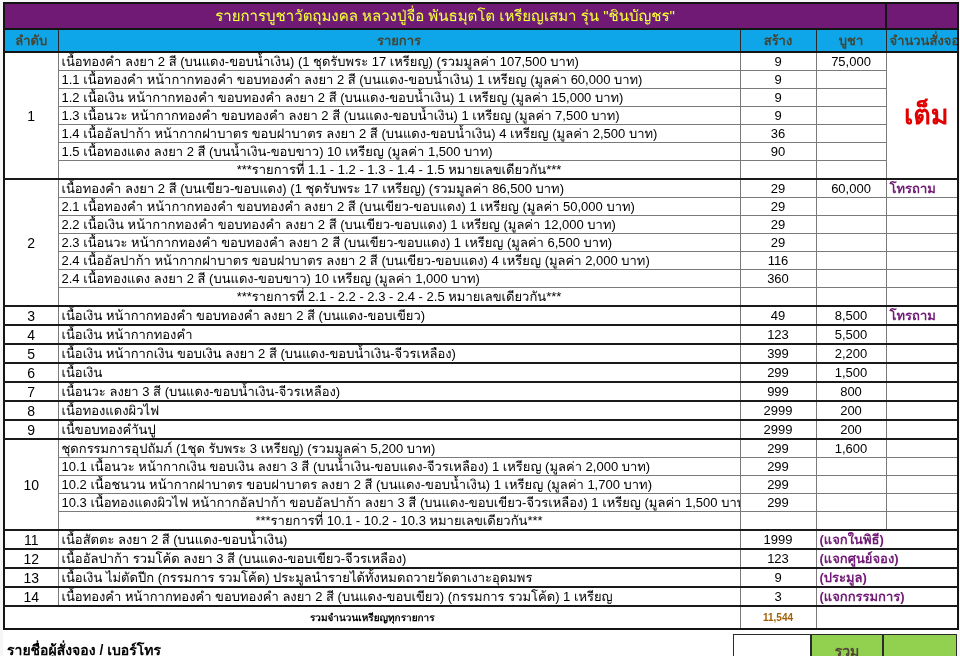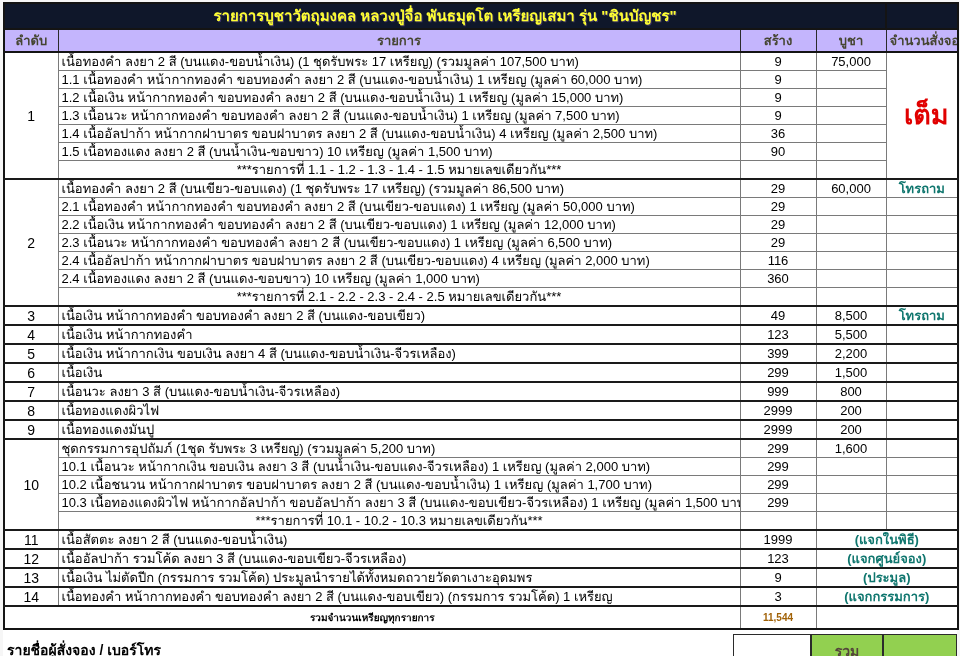--- a/index.html
+++ b/index.html
@@ -8,34 +8,34 @@
     font-family:"Liberation Sans","DejaVu Sans",sans-serif;
   }
   .sheet{width:954px;margin:2px auto 0 auto;background:#fff;}
   table{border-collapse:collapse;table-layout:fixed;width:954px;border:2px solid #141414;}
   td,th{
     border:1px solid #7a7a7a;padding:0 3px;font-size:13px;color:#000;
     height:17px;line-height:16px;overflow:hidden;white-space:nowrap;vertical-align:middle;
   }
   tr.sec td{border-top:2px solid #1a1a1a;}
   .title-row th{
-    background:#0f172a;color:#ffff33;font-weight:bold;font-size:15px;
+    background:#701a75;color:#ffff33;font-weight:normal;font-size:15px;
     height:24px;border:2px solid #141414;text-align:center;
     text-shadow:1px 1px 0 rgba(90,70,140,.6);
   }
   .head-row th{
-    background:#c4b5fd;color:#454531;font-weight:bold;font-size:13px;
+    background:#0ea5e9;color:#454531;font-weight:bold;font-size:13px;
     height:21px;text-align:center;border:1px solid #2b2b2b;border-bottom:2px solid #141414;
   }
   td.no{text-align:center;font-size:14px;}
   td.item{text-align:left;}
   td.sub{text-align:left;}
   td.cmt{text-align:center;}
   td.num{text-align:center;}
-  td.red{color:#0f766e;font-weight:bold;text-align:center;}
+  td.red{color:#701a75;font-weight:bold;}
   td.full{color:#e10000;font-weight:bold;text-align:center;font-size:27px;line-height:27px;padding-left:12px;}
   td.total-label{text-align:center;font-weight:bold;font-size:10px;height:21px;}
   td.total-num{color:#a16207;font-weight:bold;text-align:center;font-size:10px;}
   .footer{
     display:flex;align-items:stretch;height:28px;margin-top:4px;
     border-bottom:3px solid #141414;
   }
   .footer-label{flex:1;font-weight:bold;font-size:14px;padding:5px 0 0 4px;color:#000;}
   .fcell{width:74px;border:1px solid #2b2b2b;border-bottom:none;background:#fff;}
   .fcell.green{background:#92d050;color:#54453b;font-weight:bold;font-size:14px;
@@ -156,21 +156,21 @@
         </tr>
         <tr class="sec">
           <td class="no">4</td>
           <td class="item">เนื้อเงิน หน้ากากทองคำ</td>
           <td class="num">123</td>
           <td class="num">5,500</td>
           <td></td>
         </tr>
         <tr class="sec">
           <td class="no">5</td>
-          <td class="item">เนื้อเงิน หน้ากากเงิน ขอบเงิน ลงยา 4 สี (บนแดง-ขอบน้ำเงิน-จีวรเหลือง)</td>
+          <td class="item">เนื้อเงิน หน้ากากเงิน ขอบเงิน ลงยา 2 สี (บนแดง-ขอบน้ำเงิน-จีวรเหลือง)</td>
           <td class="num">399</td>
           <td class="num">2,200</td>
           <td></td>
         </tr>
         <tr class="sec">
           <td class="no">6</td>
           <td class="item">เนื้อเงิน</td>
           <td class="num">299</td>
           <td class="num">1,500</td>
           <td></td>
@@ -184,21 +184,21 @@
         </tr>
         <tr class="sec">
           <td class="no">8</td>
           <td class="item">เนื้อทองแดงผิวไฟ</td>
           <td class="num">2999</td>
           <td class="num">200</td>
           <td></td>
         </tr>
         <tr class="sec">
           <td class="no">9</td>
-          <td class="item">เนื้อทองแดงมันปู</td>
+          <td class="item">เนื้ขอบทองคำันปู</td>
           <td class="num">2999</td>
           <td class="num">200</td>
           <td></td>
         </tr>
         <tr class="sec">
           <td class="no" rowspan="5">10</td>
           <td class="item">ชุดกรรมการอุปถัมภ์ (1ชุด รับพระ 3 เหรียญ) (รวมมูลค่า 5,200 บาท)</td>
           <td class="num">299</td>
           <td class="num">1,600</td>
           <td></td>

